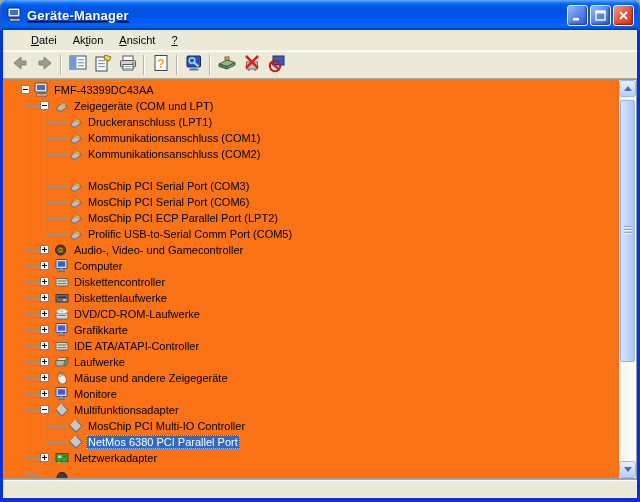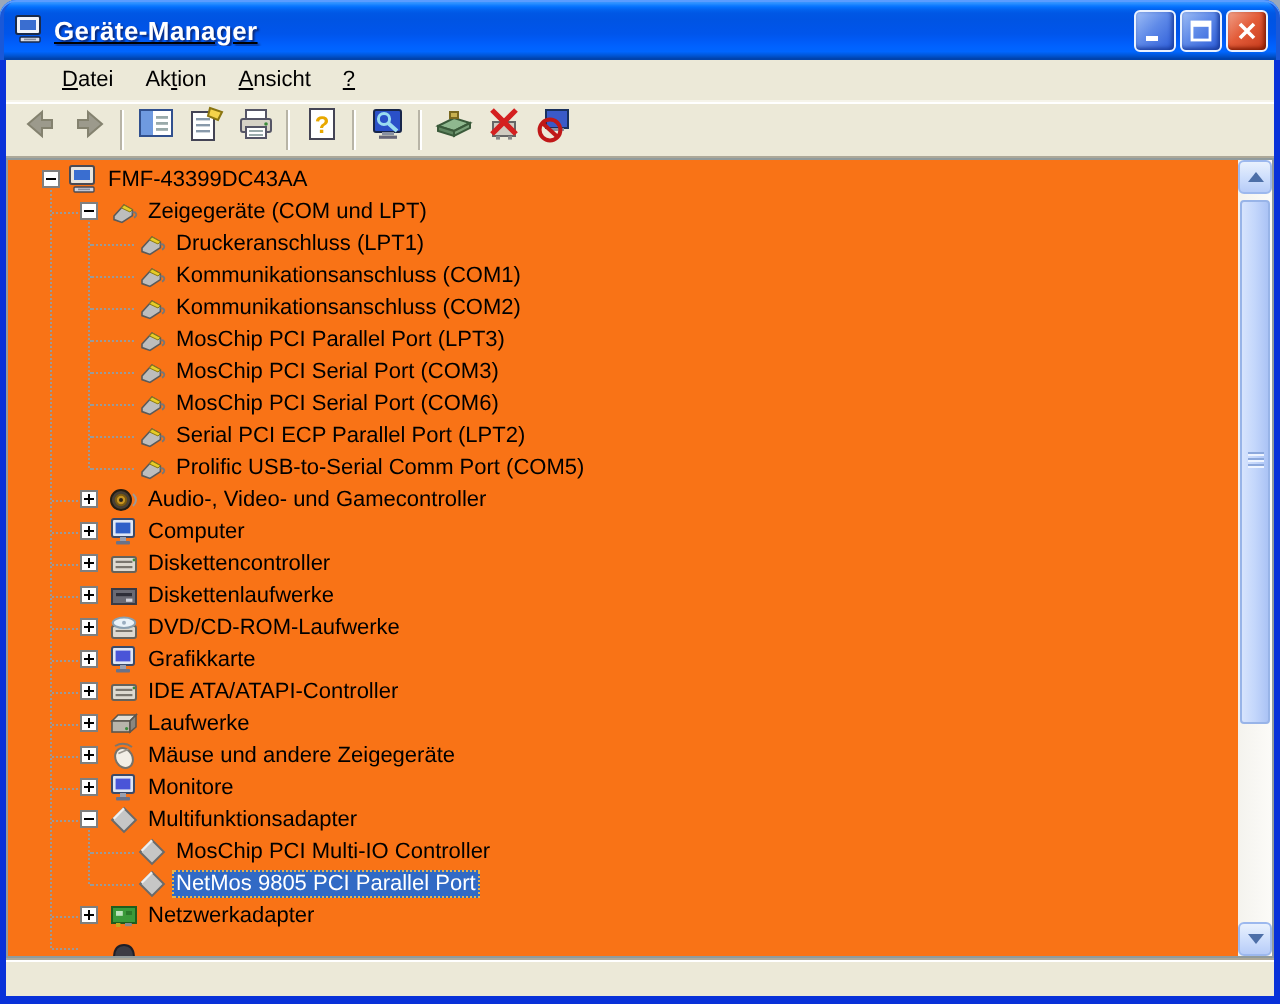--- a/index.html
+++ b/index.html
@@ -235,29 +235,20 @@
           </div>
           <div class="tree-row" style="top: 66px;">
             <span class="hstub" style="left: 41px; width: 22px;"></span>
             <span class="icon16" style="left: 64px;"><svg width="16" height="16" viewBox="0 0 16 16">
                 <path d="M3 10 L8 4.5 L12.2 6.8 L12.2 9.8 L7 13.2 L3 11.8 Z" fill="#bdbdbd" stroke="#5a5a5a" stroke-width="0.8"></path>
                 <path d="M8 4.5 L12.2 6.8 L11 8 L6.8 6 Z" fill="#e8cc28" stroke="#8a7a10" stroke-width="0.5"></path>
                 <path d="M12.2 8.2 C14.4 7.8 14.8 9.8 13 10.8" stroke="#777" stroke-width="0.9" fill="none"></path>
               </svg></span>
             <span class="lbl" style="left: 82px;">Kommunikationsanschluss (COM2)</span>
           </div>
-          <div class="tree-row" style="top: 82px;">
-            <span class="hstub" style="left: 41px; width: 22px;"></span>
-            <span class="icon16" style="left: 64px;"><svg width="16" height="16" viewBox="0 0 16 16">
-                <path d="M3 10 L8 4.5 L12.2 6.8 L12.2 9.8 L7 13.2 L3 11.8 Z" fill="#bdbdbd" stroke="#5a5a5a" stroke-width="0.8"></path>
-                <path d="M8 4.5 L12.2 6.8 L11 8 L6.8 6 Z" fill="#e8cc28" stroke="#8a7a10" stroke-width="0.5"></path>
-                <path d="M12.2 8.2 C14.4 7.8 14.8 9.8 13 10.8" stroke="#777" stroke-width="0.9" fill="none"></path>
-              </svg></span>
-            <span class="lbl" style="left: 82px;">MosChip PCI Parallel Port (LPT3)</span>
-          </div>
           <div class="tree-row" style="top: 98px;">
             <span class="hstub" style="left: 41px; width: 22px;"></span>
             <span class="icon16" style="left: 64px;"><svg width="16" height="16" viewBox="0 0 16 16">
                 <path d="M3 10 L8 4.5 L12.2 6.8 L12.2 9.8 L7 13.2 L3 11.8 Z" fill="#bdbdbd" stroke="#5a5a5a" stroke-width="0.8"></path>
                 <path d="M8 4.5 L12.2 6.8 L11 8 L6.8 6 Z" fill="#e8cc28" stroke="#8a7a10" stroke-width="0.5"></path>
                 <path d="M12.2 8.2 C14.4 7.8 14.8 9.8 13 10.8" stroke="#777" stroke-width="0.9" fill="none"></path>
               </svg></span>
             <span class="lbl" style="left: 82px;">MosChip PCI Serial Port (COM3)</span>
           </div>
           <div class="tree-row" style="top: 114px;">
@@ -269,21 +260,21 @@
               </svg></span>
             <span class="lbl" style="left: 82px;">MosChip PCI Serial Port (COM6)</span>
           </div>
           <div class="tree-row" style="top: 130px;">
             <span class="hstub" style="left: 41px; width: 22px;"></span>
             <span class="icon16" style="left: 64px;"><svg width="16" height="16" viewBox="0 0 16 16">
                 <path d="M3 10 L8 4.5 L12.2 6.8 L12.2 9.8 L7 13.2 L3 11.8 Z" fill="#bdbdbd" stroke="#5a5a5a" stroke-width="0.8"></path>
                 <path d="M8 4.5 L12.2 6.8 L11 8 L6.8 6 Z" fill="#e8cc28" stroke="#8a7a10" stroke-width="0.5"></path>
                 <path d="M12.2 8.2 C14.4 7.8 14.8 9.8 13 10.8" stroke="#777" stroke-width="0.9" fill="none"></path>
               </svg></span>
-            <span class="lbl" style="left: 82px;">Serial PCI ECP Parallel Port (LPT2)</span>
+            <span class="lbl" style="left: 82px;">MosChip PCI ECP Parallel Port (LPT2)</span>
           </div>
           <div class="tree-row" style="top: 146px;">
             <span class="hstub" style="left: 41px; width: 22px;"></span>
             <span class="icon16" style="left: 64px;"><svg width="16" height="16" viewBox="0 0 16 16">
                 <path d="M3 10 L8 4.5 L12.2 6.8 L12.2 9.8 L7 13.2 L3 11.8 Z" fill="#bdbdbd" stroke="#5a5a5a" stroke-width="0.8"></path>
                 <path d="M8 4.5 L12.2 6.8 L11 8 L6.8 6 Z" fill="#e8cc28" stroke="#8a7a10" stroke-width="0.5"></path>
                 <path d="M12.2 8.2 C14.4 7.8 14.8 9.8 13 10.8" stroke="#777" stroke-width="0.9" fill="none"></path>
               </svg></span>
             <span class="lbl" style="left: 82px;">Prolific USB-to-Serial Comm Port (COM5)</span>
           </div>
@@ -443,21 +434,21 @@
                 <path d="M8 2.2 L2.8 7.4" stroke="#efefef" stroke-width="1.2"></path>
               </svg></span>
             <span class="lbl" style="left: 82px;">MosChip PCI Multi-IO Controller</span>
           </div>
           <div class="tree-row" style="top: 354px;">
             <span class="hstub" style="left: 41px; width: 22px;"></span>
             <span class="icon16" style="left: 64px;"><svg width="16" height="16" viewBox="0 0 16 16">
                 <rect x="3.8" y="3.8" width="8.4" height="8.4" transform="rotate(45 8 8)" fill="#c6c6c6" stroke="#6a6a6a"></rect>
                 <path d="M8 2.2 L2.8 7.4" stroke="#efefef" stroke-width="1.2"></path>
               </svg></span>
-            <span class="lbl selected" style="left: 82px;">NetMos 9805 PCI Parallel Port</span>
+            <span class="lbl selected" style="left: 82px;">NetMos 6380 PCI Parallel Port</span>
           </div>
           <div class="tree-row" style="top: 370px;">
             <span class="hstub" style="left: 22px; width: 13px;"></span>
             <span class="expand-box" style="left: 36px;">
               <span class="h"></span>
               <span class="v"></span>
             </span>
             <span class="icon16" style="left: 50px;"><svg width="16" height="16" viewBox="0 0 16 16">
                 <rect x="2" y="3.5" width="12" height="8" fill="#3a9a3a" stroke="#1e5e1e"></rect>
                 <rect x="4" y="5.5" width="3.4" height="2.4" fill="#bce4bc"></rect>

